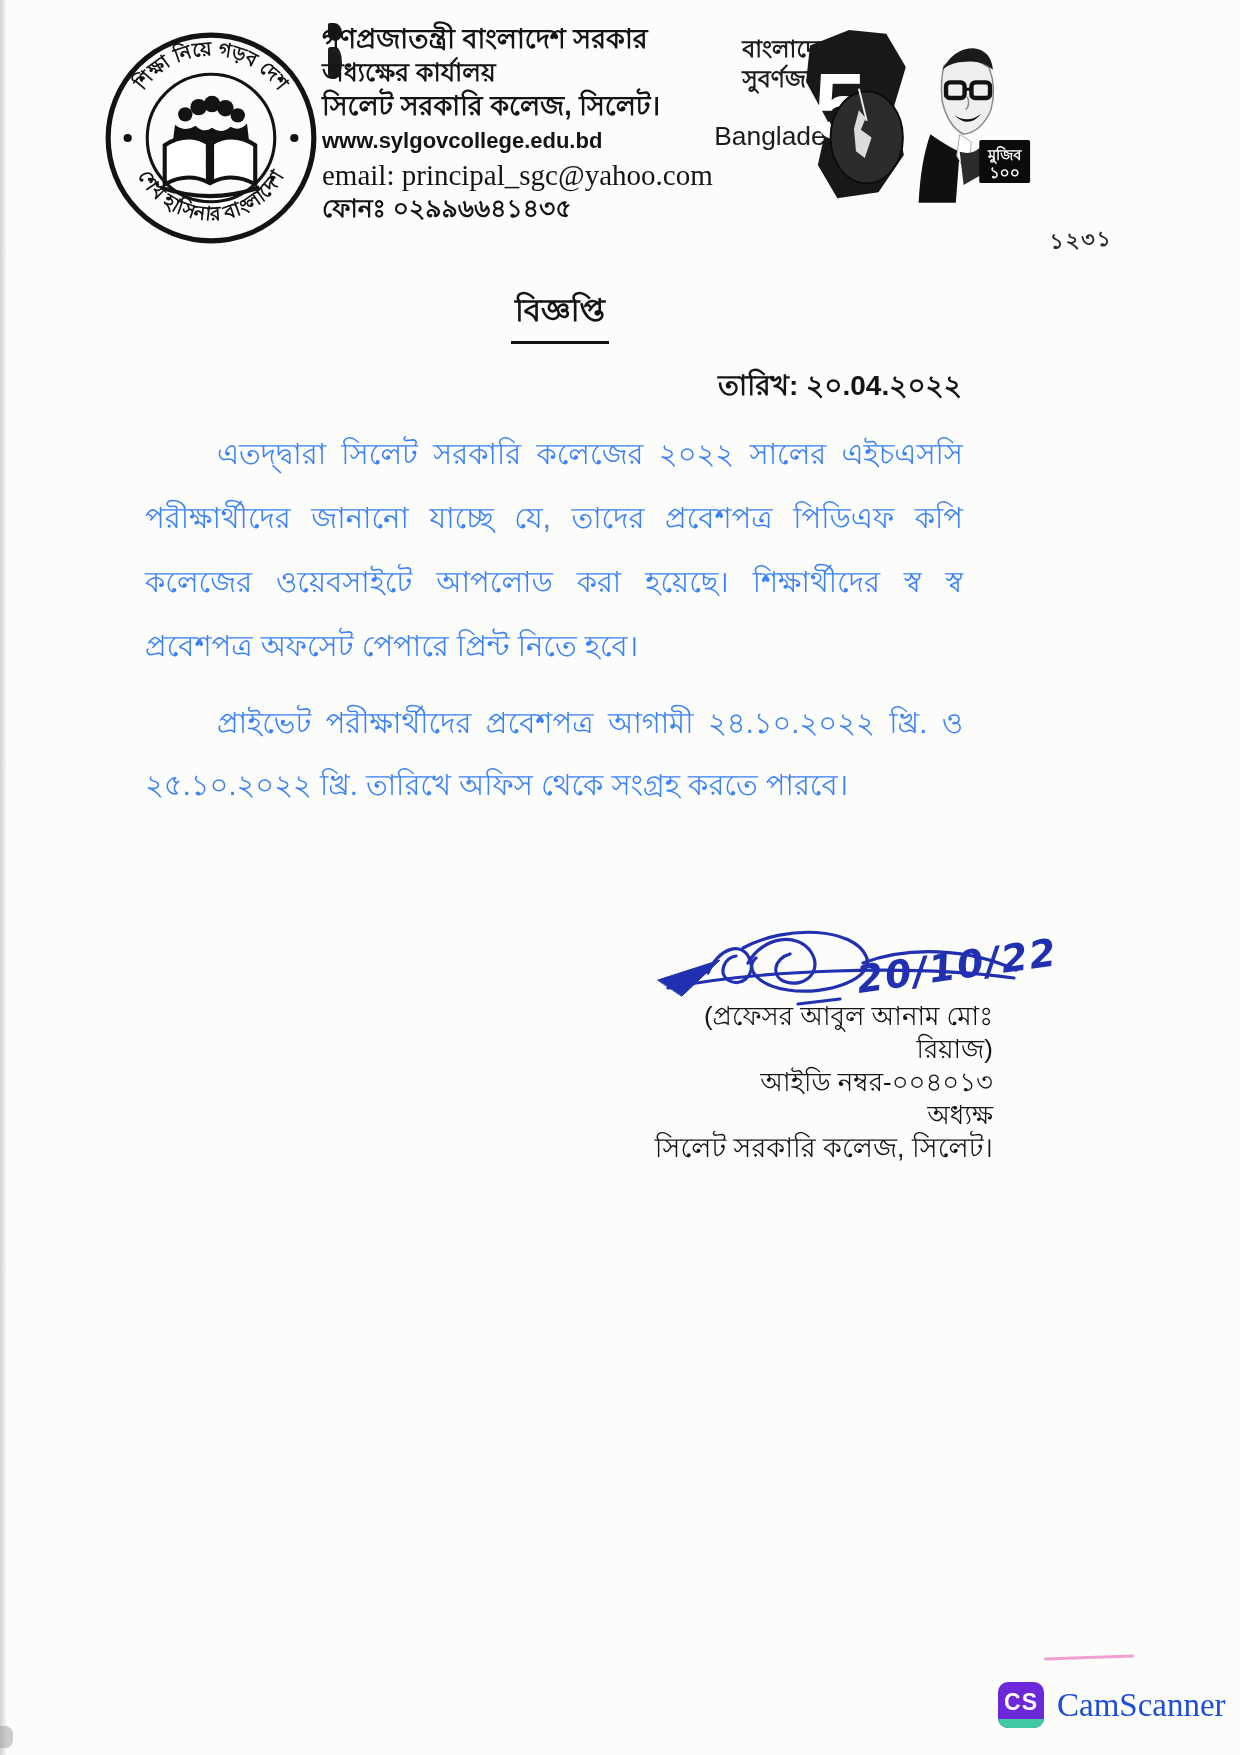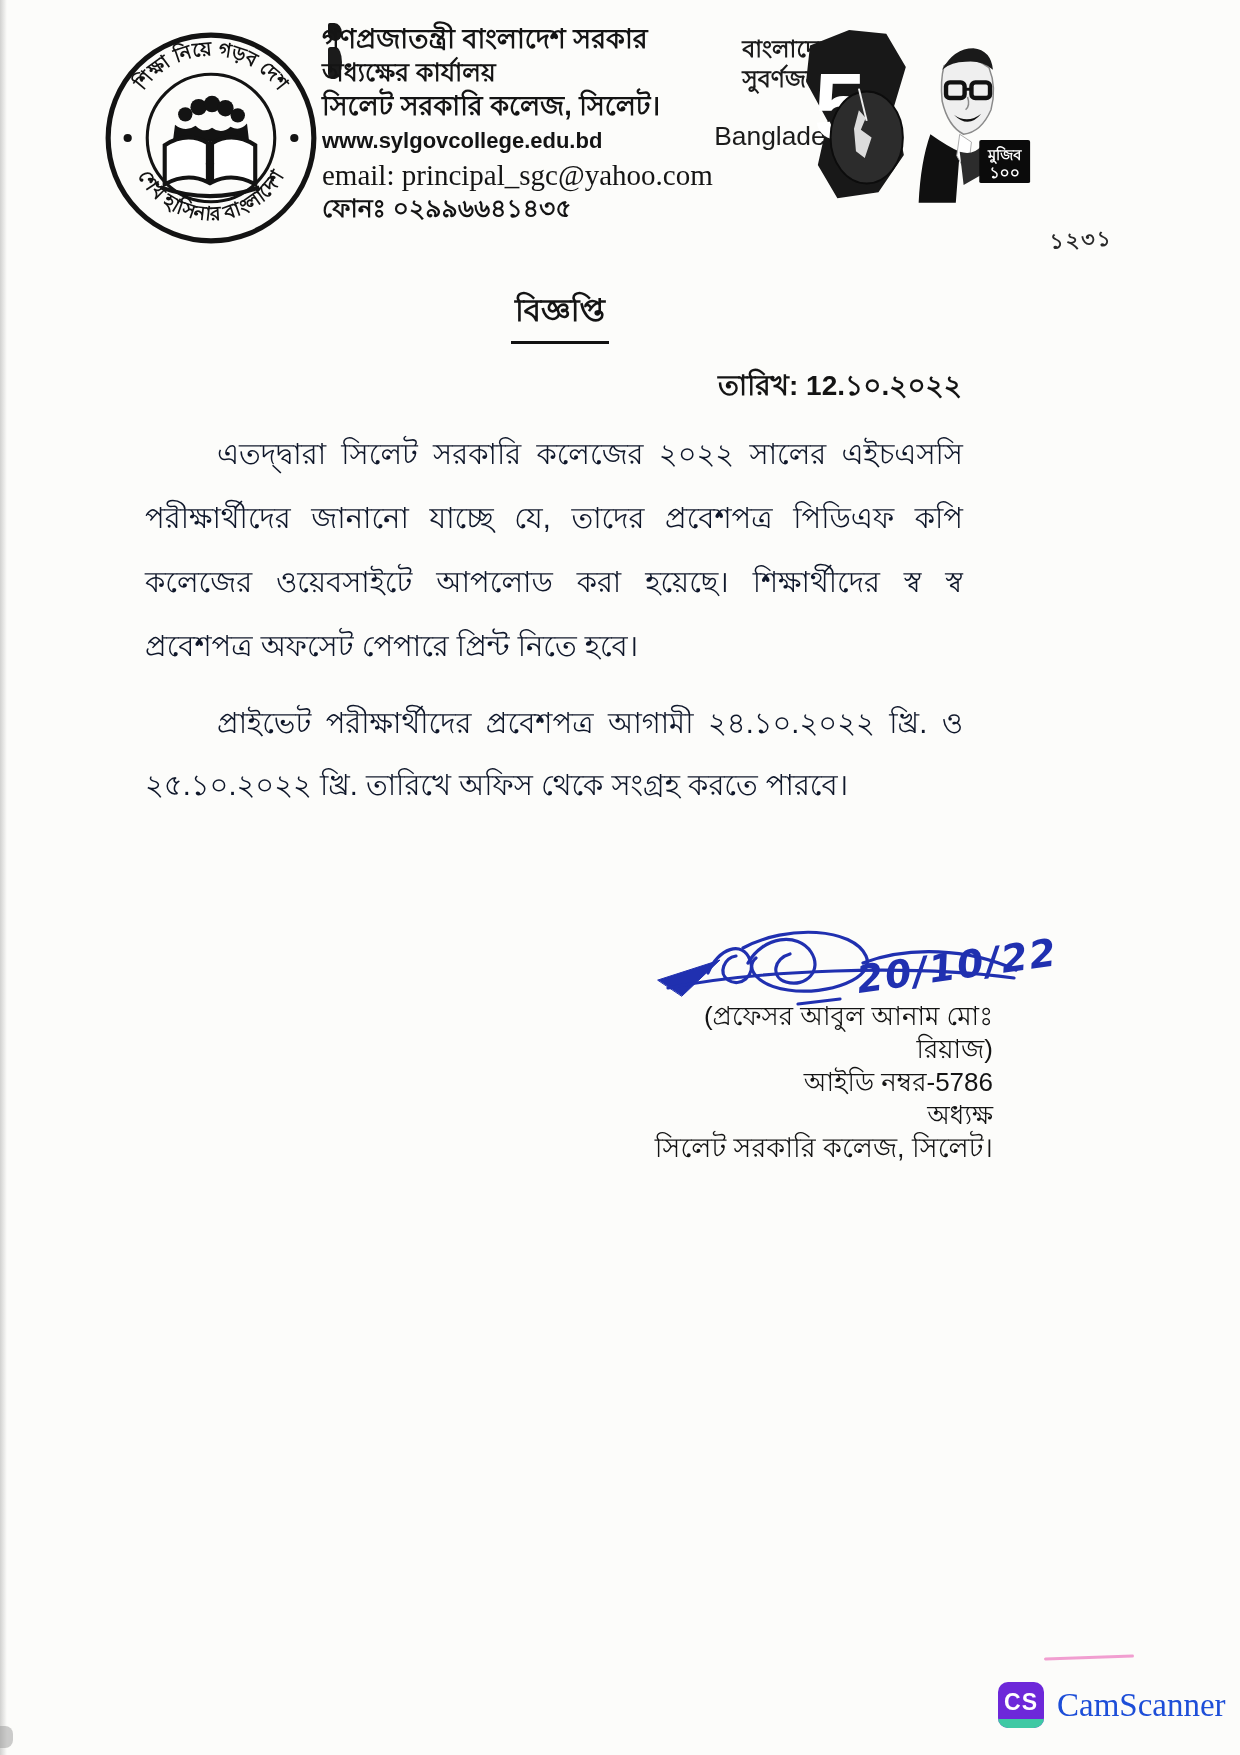--- a/index.html
+++ b/index.html
@@ -27,21 +27,21 @@
   .bd50{left:712px;top:28px;}
   .mujib{left:903px;top:36px;}
 
   .ref-number{left:1050px;top:224px;font-size:21px;font-weight:bold;color:#2a2a2a;transform:rotate(-3deg);letter-spacing:2px;}
 
   .notice-title{left:455px;top:286px;width:210px;text-align:center;}
   .notice-title span{display:inline-block;font-size:31px;font-weight:bold;padding:0 4px 3px 4px;border-bottom:3px solid #111;}
 
   .date-line{left:700px;top:364px;width:262px;text-align:right;font-size:28px;font-weight:bold;}
 
-  .para{left:145px;width:818px;font-size:29px;text-align:justify;text-indent:72px;color:#0f172a;}
+  .para{left:145px;width:818px;font-size:29px;text-align:justify;text-indent:72px;color:#3b82f6;}
   .para1{top:422px;line-height:64px;}
   .para2{top:692px;line-height:62px;}
 
   
   .sig-svg{left:648px;top:918px;}
   .sig-date{left:856px;top:944px;font-size:38px;font-weight:bold;font-style:italic;color:#2030b0;
             transform:rotate(-8deg);letter-spacing:2px;font-family:"DejaVu Sans",sans-serif;}
   .sig-block{left:648px;top:1000px;width:345px;text-align:right;font-size:26px;line-height:33px;font-weight:normal;}
   .sig-block .inst{font-size:27px;}
 
@@ -138,41 +138,41 @@
       <text x="104" y="145" text-anchor="middle" font-size="16" font-weight="bold" fill="#ffffff">১০০</text>
     </g>
   </svg>
 
   <div class="abs ref-number">১২৩১</div>
 
   <div class="abs notice-title">
     <span>বিজ্ঞপ্তি</span>
   </div>
 
-  <div class="abs date-line">তারিখ: 12.১০.২০২২</div>
+  <div class="abs date-line">তারিখ: ২০.04.২০২২</div>
 
   <div class="abs para para1">এতদ্দ্বারা সিলেট সরকারি কলেজের ২০২২ সালের এইচএসসি পরীক্ষার্থীদের জানানো যাচ্ছে যে, তাদের প্রবেশপত্র পিডিএফ কপি কলেজের ওয়েবসাইটে আপলোড করা হয়েছে। শিক্ষার্থীদের স্ব স্ব প্রবেশপত্র অফসেট পেপারে প্রিন্ট নিতে হবে।</div>
   <div class="abs para para2">প্রাইভেট পরীক্ষার্থীদের প্রবেশপত্র আগামী ২৪.১০.২০২২ খ্রি. ও ২৫.১০.২০২২ খ্রি. তারিখে অফিস থেকে সংগ্রহ করতে পারবে।</div>
 
   <svg class="abs sig-svg" width="380" height="100" viewBox="0 0 380 100">
     <g stroke="#2030b0" stroke-width="3.2" fill="none" stroke-linecap="round">
       <path d="M10,62 L72,42 L34,78 Z" fill="#2030b0" stroke-width="1"></path>
       <path d="M60,55 C70,30 95,22 102,42 C108,58 92,70 80,62 C70,55 76,40 88,38"></path>
       <path d="M100,45 C115,18 150,14 163,34 C175,52 158,70 138,64 C122,59 126,40 142,36"></path>
       <path d="M95,30 C140,6 205,10 218,38 C228,60 180,78 140,72 C110,68 96,50 108,40"></path>
       <path d="M215,45 C260,28 320,30 368,52"></path>
       <path d="M20,70 C110,52 260,46 366,60"></path>
       <path d="M150,86 L192,81"></path>
     </g>
   </svg>
   <div class="abs sig-date">20/10/22</div>
 
   <div class="abs sig-block">
     <div>(প্রফেসর আবুল আনাম মোঃ রিয়াজ)</div>
-    <div>আইডি নম্বর-5786</div>
+    <div>আইডি নম্বর-০০৪০১৩</div>
     <div>অধ্যক্ষ</div>
     <div class="inst">সিলেট সরকারি কলেজ, সিলেট।</div>
   </div>
 
   <div class="abs cs-wrap">
     <div class="cs-icon">
       <span class="cs-icon-text">CS</span>
       <span class="cs-bar"></span>
     </div>
     <span class="cs-label">CamScanner</span>

